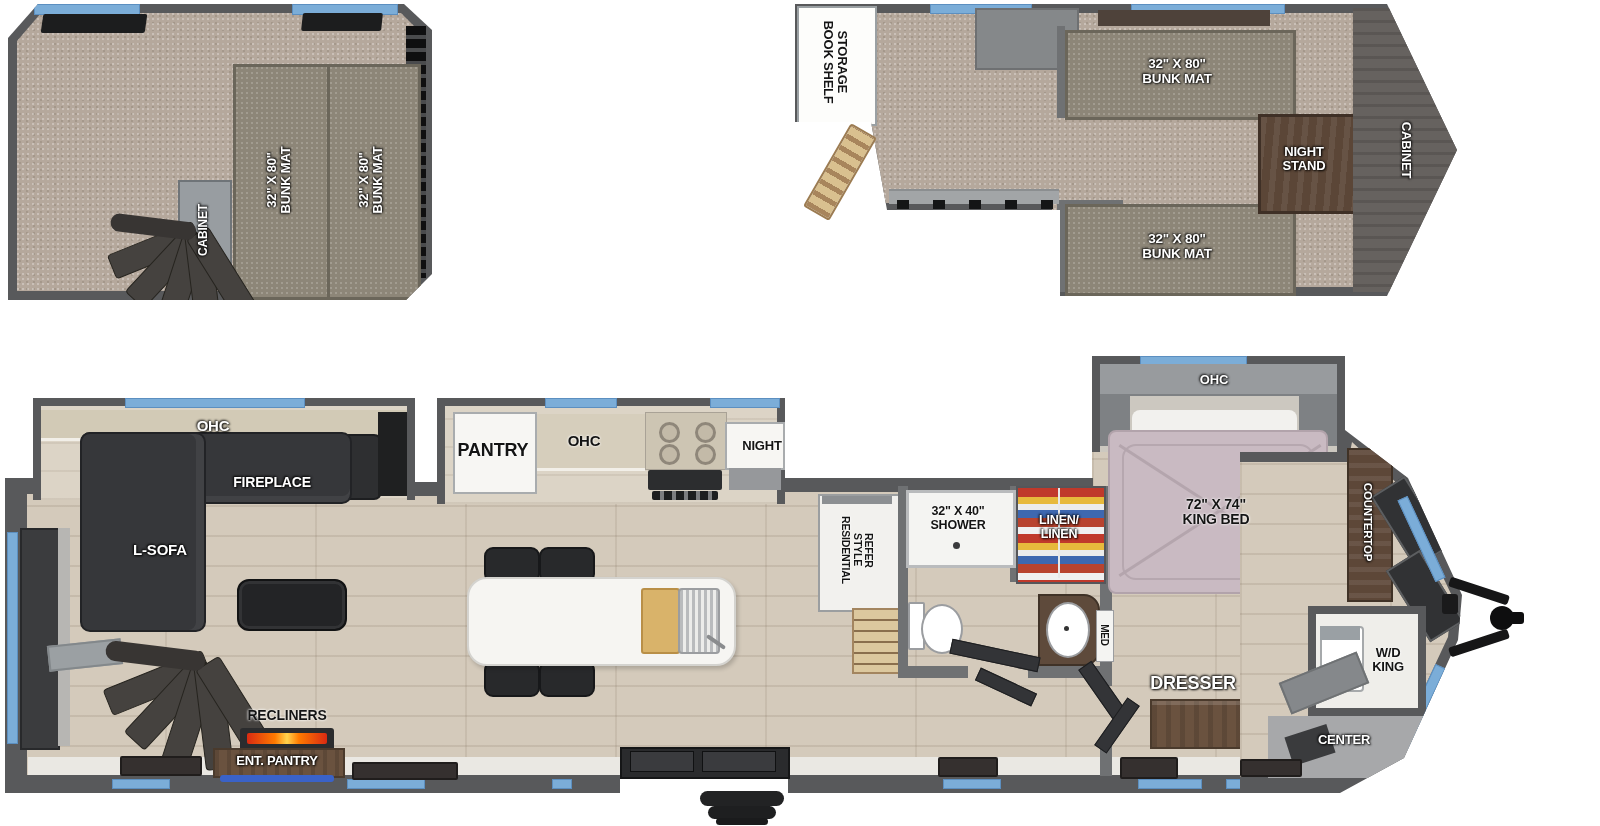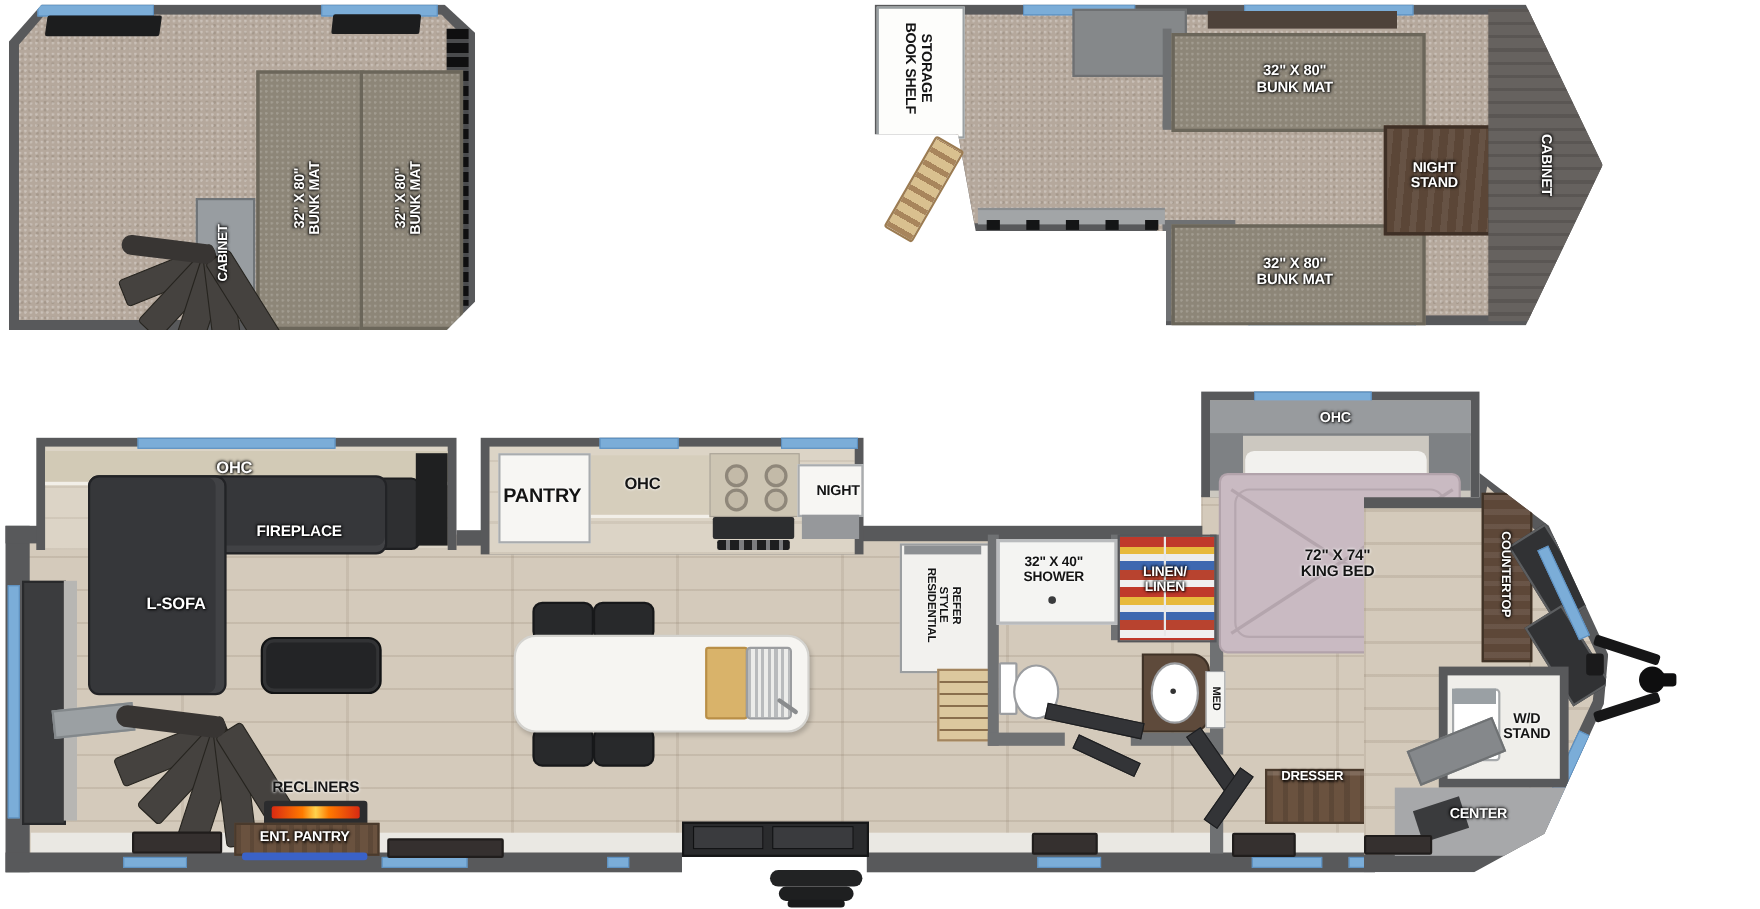--- a/index.html
+++ b/index.html
@@ -311,17 +311,17 @@
   <div class="lbl lb" style="left:958px;top:518px;font-size:12.5px;">32" X 40"
 SHOWER</div>
   <div class="lbl lw" style="left:1059px;top:527px;font-size:12.5px;">LINEN/
 LINEN</div>
   <div class="lbl lb vtd" style="left:1104px;top:635px;font-size:10px;">MED</div>
   <div class="lbl lw" style="left:1214px;top:380px;font-size:13px;">OHC</div>
   <div class="lbl lb" style="left:1216px;top:512px;font-size:14px;">72" X 74"
 KING BED</div>
   <div class="lbl lw vtd" style="left:1368px;top:522px;font-size:11.5px;">COUNTERTOP</div>
   <div class="lbl lb" style="left:1388px;top:660px;font-size:13px;">W/D
-STAND</div>
-  <div class="lbl lw" style="left:1193px;top:706px;font-size:12px;">DRESSER</div>
+KING</div>
+  <div class="lbl lw" style="left:1193px;top:684px;font-size:18px;">DRESSER</div>
   <div class="lbl lw" style="left:1344px;top:740px;font-size:13px;">CENTER</div>
 
 </div>
 
 </body></html>

